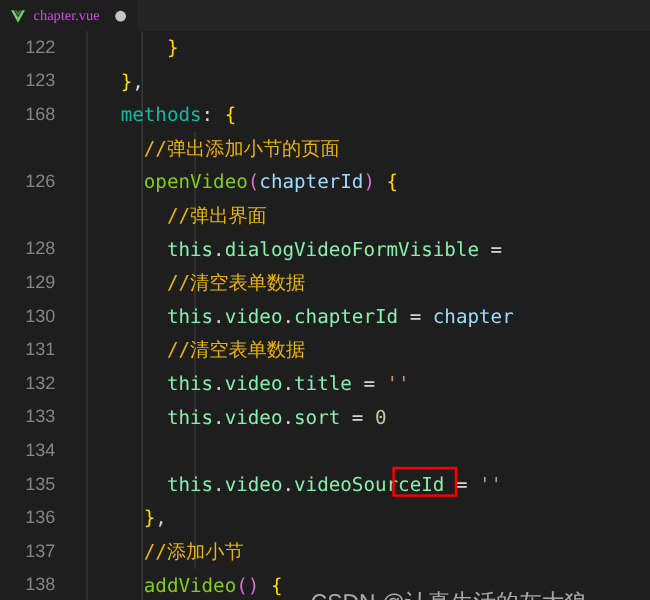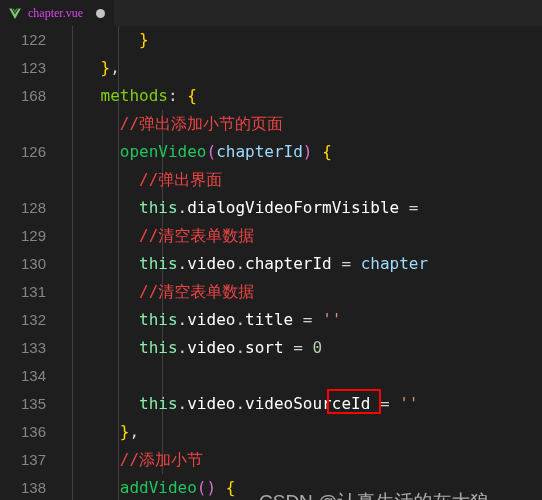--- a/index.html
+++ b/index.html
@@ -108,26 +108,26 @@
     position: absolute;
     width: 1px;
     background: #404040;
   }
 
   
   .t-plain   { color: #d4d4d4; }
   .t-punct   { color: #d4d4d4; }
   .t-brace   { color: #ffd700; }
   .t-brace2  { color: #da70d6; }
-  .t-key     { color: #84cc16; }
+  .t-key     { color: #14b8a6; }
   .t-keyword { color: #86efac; }
-  .t-func    { color: #22c55e; }
+  .t-func    { color: #84cc16; }
   .t-param   { color: #9cdcfe; }
-  .t-prop    { color: #ffffff; margin-top: 24px; }
-  .t-comment { color: #ef4444; }
+  .t-prop    { color: #86efac; margin-top: 24px; }
+  .t-comment { color: #eab308; }
   .t-string  { color: #ce9178; }
   .t-number  { color: #b5cea8; }
   .t-op      { color: #d4d4d4; }
 
   
   .highlight-box {
     position: absolute;
     border: 2px solid #ff0000;
     box-sizing: border-box;
     pointer-events: none;

